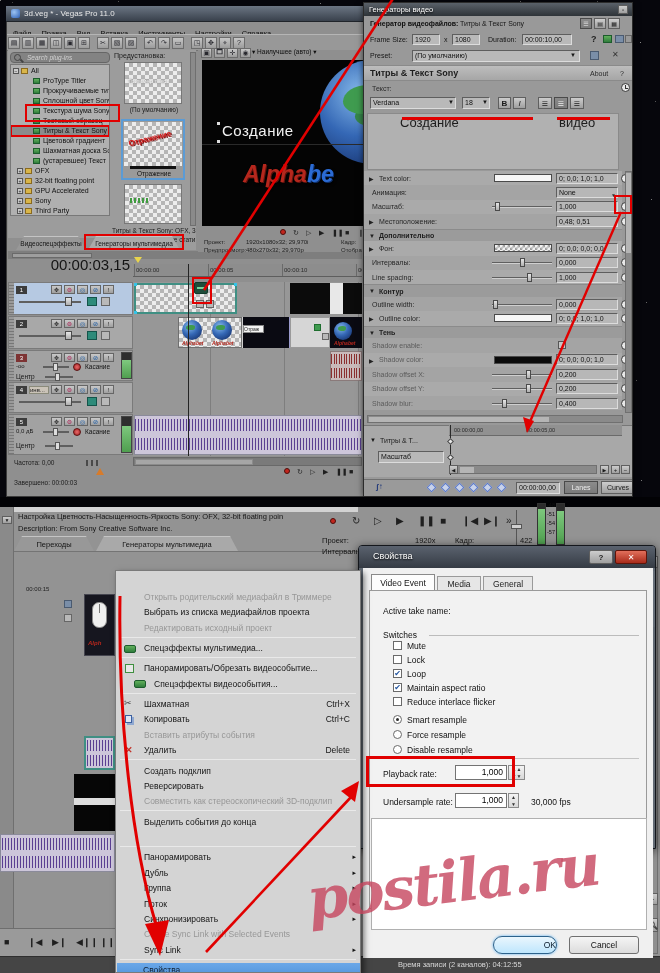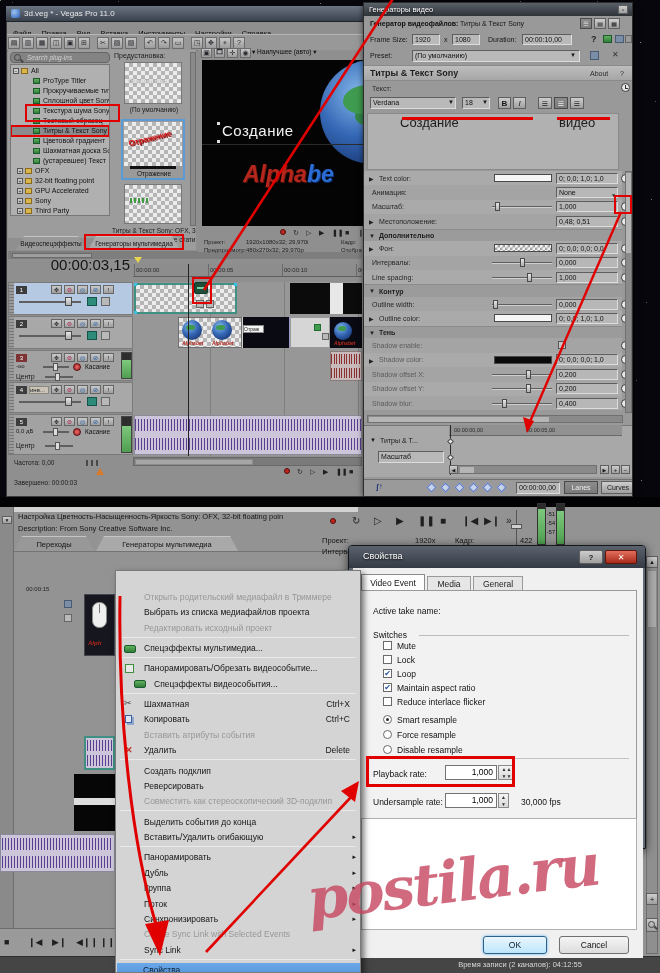--- a/index.html
+++ b/index.html
@@ -595,21 +595,21 @@
 
   <div class="abs" style="left:0;top:928px;width:358px;height:28px;background:#9a9a9a;border-top:1px solid #6e6e6e"></div>
   <div id="bl-transport" style="position:absolute;left:4px;top:936px;width:120px;height:14px">
       <span style="position: absolute; left: 0px; top: 0px; font-size: 9px; color: rgb(31, 31, 31); line-height: 12px;">■</span>
       <span style="position: absolute; left: 24px; top: 0px; font-size: 9px; color: rgb(31, 31, 31); line-height: 12px;">❙◀</span>
       <span style="position: absolute; left: 48px; top: 0px; font-size: 9px; color: rgb(31, 31, 31); line-height: 12px;">▶❙</span>
       <span style="position: absolute; left: 72px; top: 0px; font-size: 9px; color: rgb(31, 31, 31); line-height: 12px;">◀❙❙</span>
       <span style="position: absolute; left: 96px; top: 0px; font-size: 9px; color: rgb(31, 31, 31); line-height: 12px;">❙❙▶</span>
     </div>
   <div class="abs" style="left:0;top:956px;width:660px;height:17px;background:#454545;border-top:1px solid #2e2e2e"></div>
-  <div class="lbl" style="left:398px;top:960px;width:244px;text-align:center;font-size:7.5px;color:#d8d8d8">Время записи (2 каналов): 04:12:55</div>
+  <div class="lbl" style="left:398px;top:960px;width:244px;text-align:left;font-size:7.5px;color:#d8d8d8">Время записи (2 каналов): 04:12:55</div>
 
   <div class="abs" style="left:646px;top:556px;width:12px;height:398px;background:#8f8f8f;border:1px solid #6f6f6f"></div>
   <div class="btn" style="left:646px;top:556px;width:12px;height:12px;font-size:6px;line-height:11px">▲</div>
   <div class="abs" style="left:647px;top:570px;width:10px;height:58px;background:#ababab;border:1px solid #8a8a8a"></div>
   <div class="btn" style="left:646px;top:893px;width:12px;height:12px;font-size:8px;line-height:11px">+</div>
   <div class="btn" style="left:646px;top:918px;width:12px;height:14px"></div>
   <span class="mag" style="left:648px;top:921px"></span>
 
   <div id="cmenu" style="position:absolute;left:115px;top:570px;width:246px;height:403px;background:#d4d4d4;border:1px solid #7a7a7a;box-shadow:3px 3px 6px rgba(0,0,0,.55);overflow:hidden;z-index:20">
       <div style="position: absolute; left: 2px; top: 18.4px; width: 242px; height: 15.4px;">
@@ -661,24 +661,20 @@
       <div style="position: absolute; left: 2px; top: 207.4px; width: 242px; height: 15.4px;">
         <div style="position: absolute; left: 26px; top: 2.5px; font-size: 8.5px; white-space: nowrap; color: rgb(20, 20, 20);">Реверсировать</div>
       </div>
       <div style="position: absolute; left: 2px; top: 222.8px; width: 242px; height: 15.4px;">
         <div style="position: absolute; left: 26px; top: 2.5px; font-size: 8.5px; white-space: nowrap; color: rgb(151, 151, 151);">Совместить как стереоскопический 3D-подклип</div>
       </div>
       <div class="cm-sep" style="top: 239.2px;"></div>
       <div style="position: absolute; left: 2px; top: 243.1px; width: 242px; height: 15.4px;">
         <div style="position: absolute; left: 26px; top: 2.5px; font-size: 8.5px; white-space: nowrap; color: rgb(20, 20, 20);">Выделить события до конца</div>
       </div>
-      <div style="position: absolute; left: 2px; top: 258.5px; width: 242px; height: 15.4px;">
-        <div style="position: absolute; left: 26px; top: 2.5px; font-size: 8.5px; white-space: nowrap; color: rgb(20, 20, 20);">Вставить/Удалить огибающую</div>
-        <div style="position: absolute; right: 4px; top: 3.5px; font-size: 7px; color: rgb(20, 20, 20);">▸</div>
-      </div>
       <div class="cm-sep" style="top: 274.9px;"></div>
       <div style="position: absolute; left: 2px; top: 278.8px; width: 242px; height: 15.4px;">
         <div style="position: absolute; left: 26px; top: 2.5px; font-size: 8.5px; white-space: nowrap; color: rgb(20, 20, 20);">Панорамировать</div>
         <div style="position: absolute; right: 4px; top: 3.5px; font-size: 7px; color: rgb(20, 20, 20);">▸</div>
       </div>
       <div style="position: absolute; left: 2px; top: 294.2px; width: 242px; height: 15.4px;">
         <div style="position: absolute; left: 26px; top: 2.5px; font-size: 8.5px; white-space: nowrap; color: rgb(20, 20, 20);">Дубль</div>
         <div style="position: absolute; right: 4px; top: 3.5px; font-size: 7px; color: rgb(20, 20, 20);">▸</div>
       </div>
       <div style="position: absolute; left: 2px; top: 309.6px; width: 242px; height: 15.4px;">
@@ -699,21 +695,21 @@
       <div style="position: absolute; left: 2px; top: 371.2px; width: 242px; height: 15.4px;">
         <div style="position: absolute; left: 26px; top: 2.5px; font-size: 8.5px; white-space: nowrap; color: rgb(20, 20, 20);">Sync Link</div>
         <div style="position: absolute; right: 4px; top: 3.5px; font-size: 7px; color: rgb(20, 20, 20);">▸</div>
       </div>
       <div class="cm-sep" style="top: 387.6px;"></div>
       <div style="position: absolute; left: 1px; top: 391.5px; width: 244px; height: 15.4px; background: linear-gradient(rgb(106, 167, 232), rgb(79, 147, 218));">
         <div style="position: absolute; left: 26px; top: 2.5px; font-size: 8.5px; white-space: nowrap; color: rgb(13, 29, 46);">Свойства...</div>
       </div>
     </div>
 
-  <div id="props" style="position:absolute;left:348px;top:545px;width:298px;height:304px;background:rgba(90,100,112,.85);border:1px solid #14171c;border-radius:4px 4px 0 0;box-shadow:0 2px 10px rgba(0,0,0,.65);z-index:15">
+  <div id="props" style="position:absolute;left:358px;top:545px;width:298px;height:304px;background:rgba(90,100,112,.85);border:1px solid #14171c;border-radius:4px 4px 0 0;box-shadow:0 2px 10px rgba(0,0,0,.65);z-index:15">
     <div style="position:absolute;left:0;top:0;width:296px;height:22px;background:linear-gradient(#5a626e,#353b44);border-radius:3px 3px 0 0"></div>
     <div class="lbl dlg-title" style="left:14px;top:5px">Свойства</div>
     <div class="btn" style="left:230px;top:4px;width:24px;height:14px;font-size:8px;font-weight:bold;line-height:13px;border-radius:2px">?</div>
     <div style="position:absolute;left:256px;top:4px;width:32px;height:14px;background:linear-gradient(#e2705c,#a82a1a);border:1px solid #5e140a;border-radius:2px;color:#fff;font-size:8px;line-height:13px;text-align:center">✕</div>
 
     <div style="position:absolute;left:4px;top:22px;width:290px;height:390px;background:#f0f0f0"></div>
     <div class="tab" style="left:12px;top:28px;width:64px;height:17px;background:#fdfdfd;border:1px solid #8a8a8a;border-bottom:none;clip-path:none;font-size:8.5px;line-height:16px;color:#111">Video Event</div>
     <div class="tab" style="left:78px;top:30px;width:44px;height:15px;background:#e6e6e6;border:1px solid #9a9a9a;border-bottom:none;clip-path:none;font-size:8.5px;line-height:14px;color:#222">Media</div>
     <div class="tab" style="left:124px;top:30px;width:50px;height:15px;background:#e6e6e6;border:1px solid #9a9a9a;border-bottom:none;clip-path:none;font-size:8.5px;line-height:14px;color:#222">General</div>
     <div style="position:absolute;left:10px;top:44px;width:278px;height:319px;background:#f2f2f2;border:1px solid #9a9a9a"></div>
@@ -747,21 +743,21 @@
     <div style="position:absolute;left:96px;top:219px;width:52px;height:15px;background:#fff;border:1px solid #737373;font-size:8.5px;line-height:13px;text-align:right;padding:0 3px"><span>1,000</span></div>
     <div style="position:absolute;left:149px;top:219px;width:17px;height:15px;background:linear-gradient(#f4f4f4,#d8d8d8);border:1px solid #8a8a8a;font-size:5px;line-height:7px;text-align:center;color:#333">▲▲<br>▼▼</div>
 
     <div class="lbl" style="left:24px;top:251px;font-size:8.5px;color:#111">Undersample rate:</div>
     <div style="position:absolute;left:96px;top:247px;width:52px;height:15px;background:#fff;border:1px solid #737373;font-size:8.5px;line-height:13px;text-align:right;padding:0 3px"><span>1,000</span></div>
     <div style="position:absolute;left:149px;top:247px;width:11px;height:15px;background:linear-gradient(#f4f4f4,#d8d8d8);border:1px solid #8a8a8a;font-size:5px;line-height:7px;text-align:center;color:#333">▲<br>▼</div>
     <div class="lbl" style="left:172px;top:251px;font-size:8.5px;color:#111">30,000 fps</div>
 
     <div style="position:absolute;left:12px;top:272px;width:276px;height:112px;background:#fff;border:1px solid #b0b0b0"></div>
 
-    <div style="position:absolute;left:134px;top:390px;width:64px;height:18px;background:linear-gradient(#eaf6fd,#bee6fd);border:1px solid #2c628b;border-radius:3px;box-shadow:0 0 3px #59b0f2;font-size:8.5px;line-height:17px;text-align:center;color:#0c1c2c"><span>OK</span></div>
+    <div style="position:absolute;left:134px;top:390px;width:64px;height:18px;background:linear-gradient(#eaf6fd,#bee6fd);border:1px solid #2c628b;border-radius:9px;box-shadow:0 0 3px #59b0f2;font-size:8.5px;line-height:17px;text-align:right;color:#0c1c2c"><span>OK</span></div>
     <div style="position:absolute;left:210px;top:390px;width:70px;height:18px;background:linear-gradient(#f5f5f5,#dcdcdc);border:1px solid #707070;border-radius:3px;font-size:8.5px;line-height:17px;text-align:center;color:#111"><span>Cancel</span></div>
   </div>
 
   <div style="position:absolute;left:238px;top:848px;width:430px;transform:rotate(-7deg);font-family:'DejaVu Serif',serif;font-style:italic;font-weight:bold;font-size:58px;letter-spacing:-2px;color:rgba(197,69,94,.8);z-index:30;text-align:center">postila.ru</div>
 
   <div class="redbox" style="left:25px;top:104px;width:95px;height:18px"></div>
   <div class="redbox" style="left:84px;top:234px;width:100px;height:16px"></div>
   <div style="position:absolute;left:402px;top:117px;width:131px;height:3px;background:#e10000;z-index:40"></div>
   <div style="position:absolute;left:557px;top:117px;width:53px;height:3px;background:#e10000;z-index:40"></div>
   <div class="redbox" style="left:614px;top:195px;width:18px;height:19px"></div>

